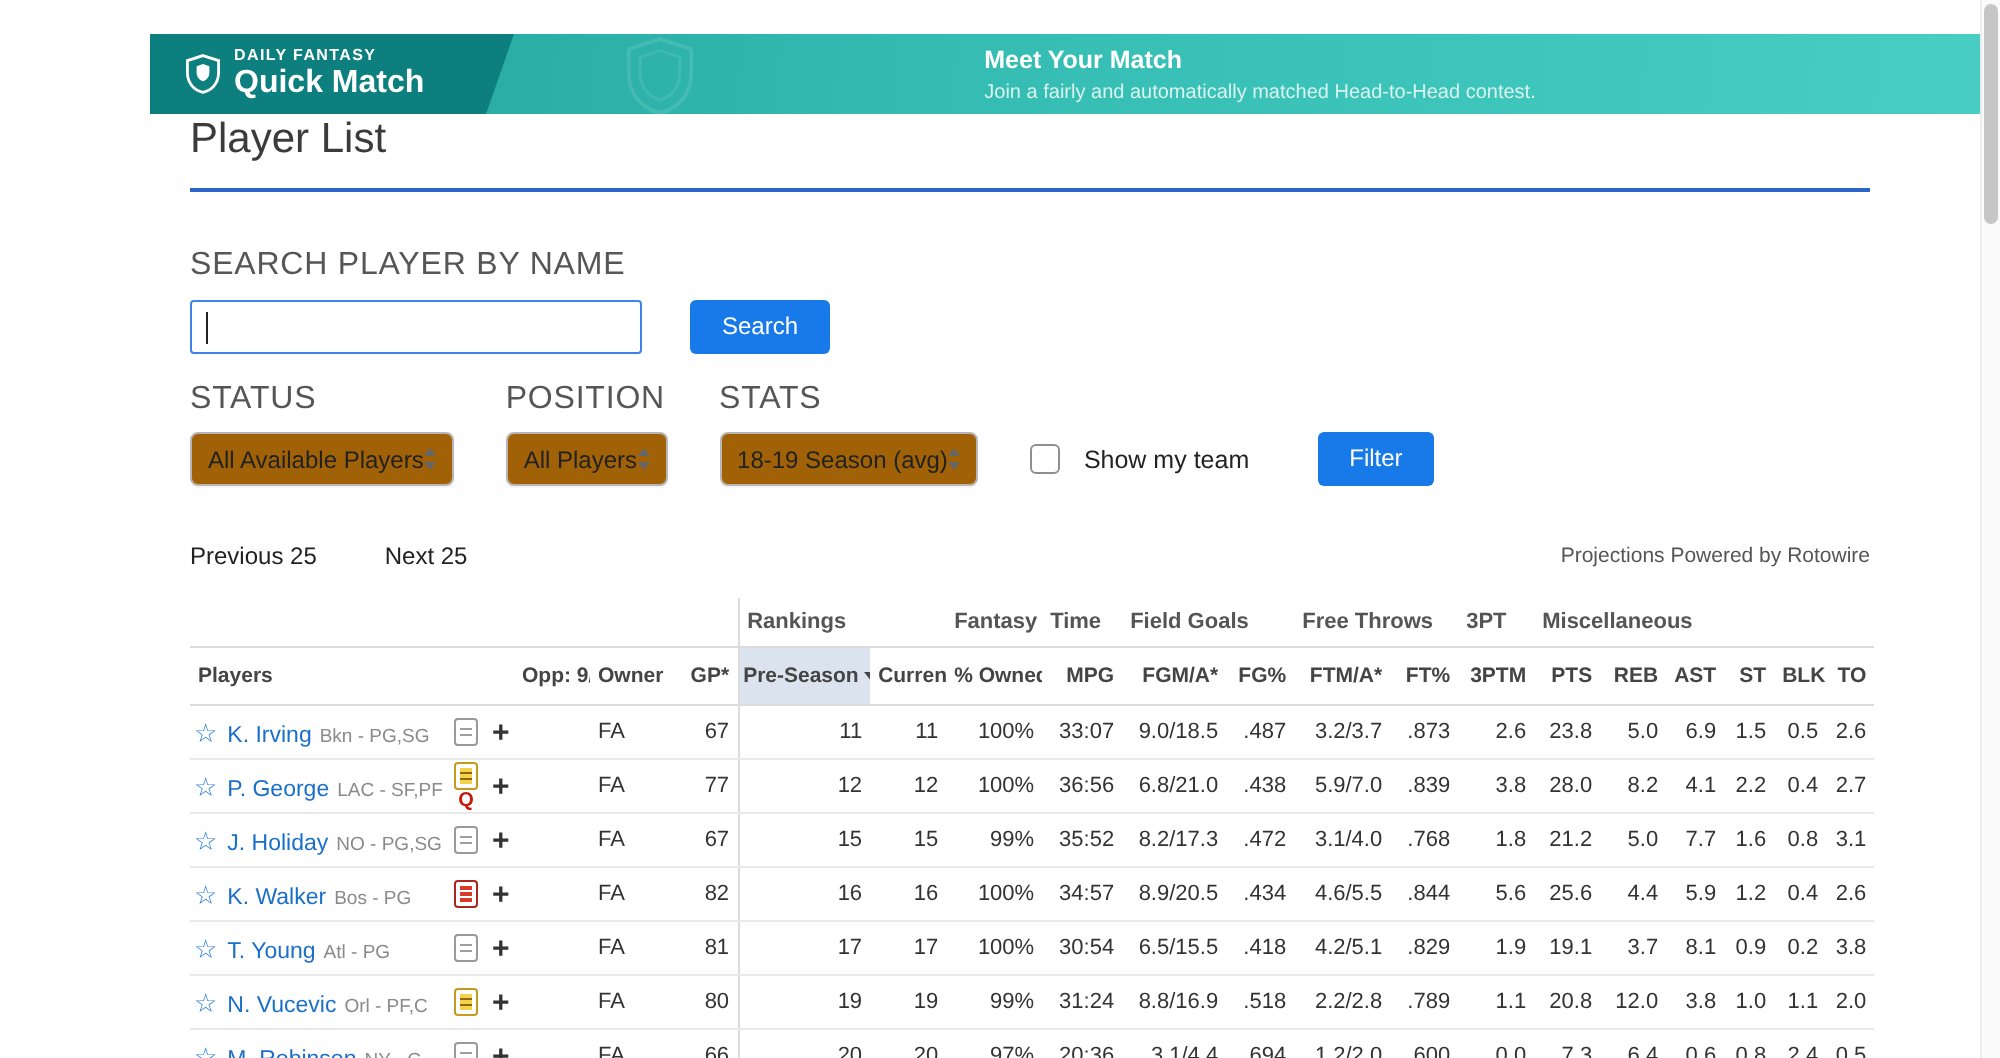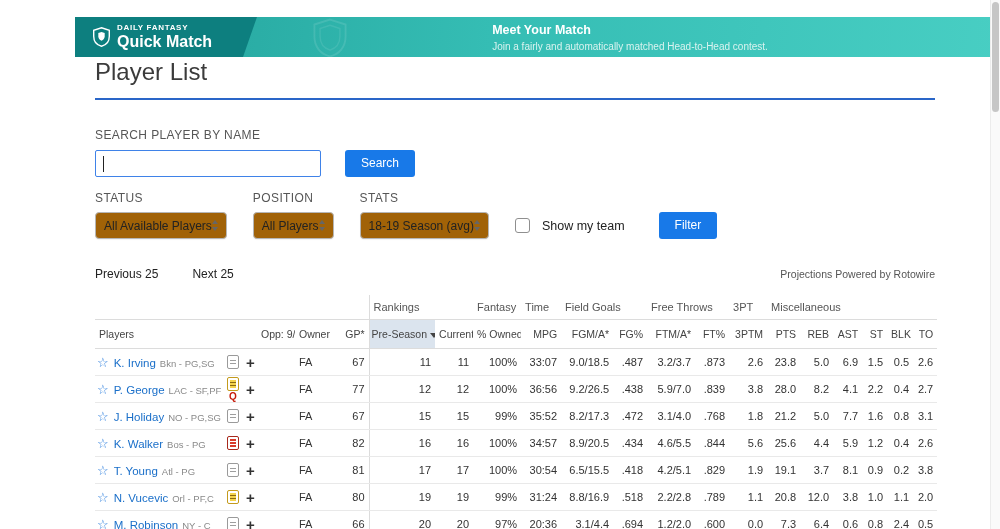--- a/index.html
+++ b/index.html
@@ -20,22 +20,22 @@
   .banner-center{position:absolute;left:60%;top:7px;transform:translateX(-50%);text-align:left;color:#fff;white-space:nowrap}
   .headline{font-size:12.5px;font-weight:bold;line-height:1.1}
   .subhead{font-size:10px;color:#d9f3ef;margin-top:3px;line-height:1.1}
 
   
   .scrollbar{position:absolute;right:0;top:0;width:10px;height:529px;background:#fafafa;border-left:1px solid #ececec;z-index:5}
   .thumb{position:absolute;top:2px;left:1px;width:7px;height:110px;background:#c6c6c6;border-radius:4px}
 
   
   .content{position:absolute;left:95px;top:40px;width:842px}
-  .page-title{font-size:24px;font-weight:normal;color:#3b3b3b;padding:18px 0 12px;border-bottom:2px solid var(--underline-blue,#2a66c8);width:840px}
-  .search-label,.filter-label{font-size:12px;color:#565656;letter-spacing:.4px}
+  .page-title{font-size:21px;font-weight:normal;color:#3b3b3b;padding:18px 0 12px;border-bottom:2px solid var(--underline-blue,#2a66c8);width:840px}
+  .search-label,.filter-label{font-size:16px;color:#565656;letter-spacing:.4px}
   .search-label{margin-top:28px}
   .search-row{display:flex;gap:24px;margin-top:8px;align-items:center}
   .search-box{width:226px;height:27px;border:1px solid #3f82e8;border-radius:2px;background:#fff;position:relative;cursor:text}
   .tcaret{position:absolute;left:7px;top:5px;width:1px;height:16px;background:#222}
   .btn{background:var(--accent-blue,#1879e8);color:#fff;border:none;border-radius:3px;font-size:12px;padding:7px 16px;font-family:inherit;cursor:pointer;line-height:1.1}
   .filters-row{display:flex;align-items:flex-end;gap:26px;margin-top:14px}
   .fgroup{display:flex;flex-direction:column;gap:7px}
   .select{height:27px;border:1px solid #b6b6b6;border-radius:4px;background:#a16207;display:flex;align-items:center;gap:0;padding:0 8px;font-size:12px;color:#222;cursor:pointer;box-shadow:0 1px 1px rgba(0,0,0,.05);white-space:nowrap}
   .updown{display:flex;flex-direction:column;gap:3px;margin-left:auto}
   .updown i{display:block;width:0;height:0;border-left:3.5px solid transparent;border-right:3.5px solid transparent}
@@ -43,21 +43,21 @@
   .updown .dn{border-top:4px solid #666}
   .show-team{display:flex;align-items:center;gap:12px;padding-bottom:6px;font-size:12.5px;color:#222;cursor:pointer}
   .checkbox{width:15px;height:15px;border:1px solid #8f8f8f;border-radius:3px;background:#fff;flex:0 0 auto}
   .filters-row .btn{margin-left:8px}
   .pag-row{display:flex;align-items:center;gap:34px;margin-top:28px;font-size:12px;width:840px}
   .pag-link{color:#222;cursor:pointer}
   .credit{margin-left:auto;font-size:10.5px;color:#555}
 
   
   table{border-collapse:collapse;table-layout:fixed;width:842px;margin-top:14px}
-  th{font-weight:normal}
+  th{font-weight:bold}
   .group-row th{font-size:11px;color:#555;text-align:left;padding:6px 4px;border-bottom:1px solid #dcdcdc;white-space:nowrap;overflow:hidden}
   .head-row th{font-size:10.5px;color:#444;padding:8px 4px;border-bottom:1px solid #dcdcdc;white-space:nowrap;overflow:hidden}
   .al{text-align:left}.ar{text-align:right}
   .pre-left{border-left:1px solid #dcdcdc}
   .sort-cell{background:var(--sort-header-bg,#dbe4ee);cursor:pointer;padding:8px 2px !important}
   .dcar{display:inline-block;width:0;height:0;border-left:4px solid transparent;border-right:4px solid transparent;border-top:5px solid #444;margin-left:3px;vertical-align:middle}
   tbody td{font-size:11px;color:#333;padding:0 4px;border-bottom:1px solid #e9e9e9;white-space:nowrap;overflow:hidden;height:27px;vertical-align:middle}
   .c-player{padding:0 2px !important}
   .star{color:#3181de;font-size:13px;margin-right:5px;cursor:pointer}
   .pname{color:var(--link-blue,#1a6fc9);font-size:11.5px;cursor:pointer}
@@ -254,21 +254,21 @@
                 <span class="add">+</span>
               </span>
             </td>
             <td class="al"></td>
             <td class="al">FA</td>
             <td class="ar">77</td>
             <td class="ar pre-left">12</td>
             <td class="ar">12</td>
             <td class="ar">100%</td>
             <td class="ar">36:56</td>
-            <td class="ar">9.2/26.5</td>
+            <td class="ar">6.8/21.0</td>
             <td class="ar">.438</td>
             <td class="ar">5.9/7.0</td>
             <td class="ar">.839</td>
             <td class="ar">3.8</td>
             <td class="ar">28.0</td>
             <td class="ar">8.2</td>
             <td class="ar">4.1</td>
             <td class="ar">2.2</td>
             <td class="ar">0.4</td>
             <td class="ar">2.7</td>

